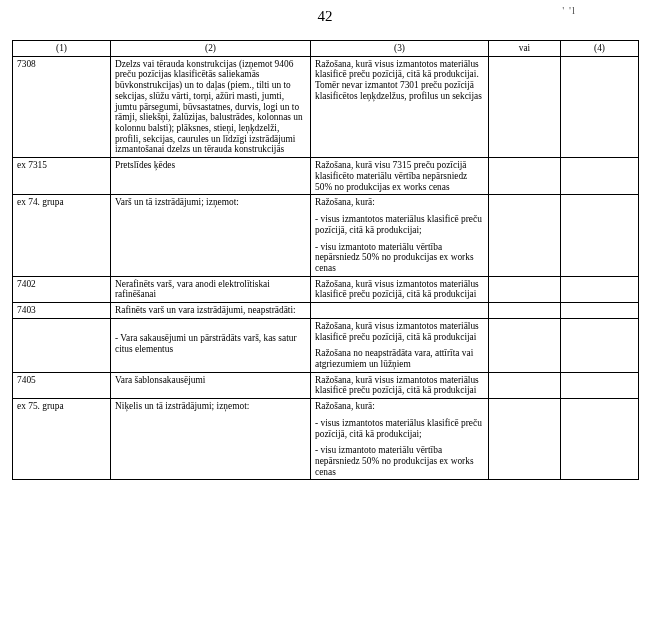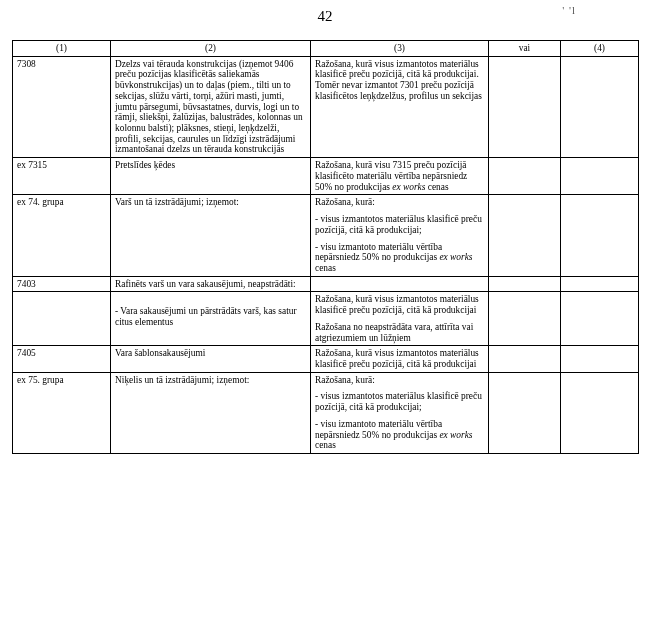--- a/index.html
+++ b/index.html
@@ -69,21 +69,21 @@
   .c5 { width: 78px; }
 
   .cell-p {
     margin: 0 0 0 0;
     padding: 0;
   }
   .cell-p + .cell-p {
     margin-top: 6px;
   }
   .spacer-md { height: 12px; }
-  .italic { font-style: italic; }
+  .italic { }
 </style>
 </head>
 <body>
 
 <div class="page">
 
   <div class="page-number">42</div>
   <div class="corner-mark">' 'l</div>
 
   <table class="main">
@@ -127,24 +127,31 @@
         <td>
           <p class="cell-p">Ražošana, kurā:</p>
           <p class="cell-p">- visus izmantotos materiālus klasificē preču pozīcijā, citā kā produkcijai;</p>
           <p class="cell-p"><span>- visu izmantoto materiālu vērtība nepārsniedz 50% no produkcijas </span><span class="italic">ex works</span><span> cenas</span></p>
         </td>
         <td></td>
         <td></td>
       </tr>
 
 
+      <tr>
+        <td>7402</td>
+        <td>Nerafinēts varš, vara anodi elektrolītiskai rafinēšanai</td>
+        <td>Ražošana, kurā visus izmantotos materiālus klasificē preču pozīcijā, citā kā produkcijai</td>
+        <td></td>
+        <td></td>
+      </tr>
 
       <tr>
         <td>7403</td>
-        <td>Rafinēts varš un vara sakausējumi, neapstrādāti:</td>
+        <td>Rafinēts varš un vara izstrādājumi, neapstrādāti:</td>
         <td></td>
         <td></td>
         <td></td>
       </tr>
 
       <tr>
         <td></td>
         <td>
           <div class="spacer-md"></div>
           <span>- Vara sakausējumi un pārstrādāts varš, kas satur citus elementus</span>

